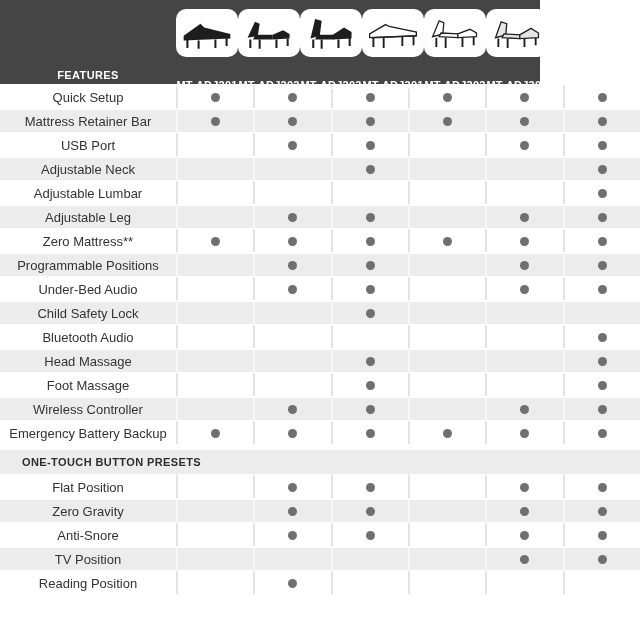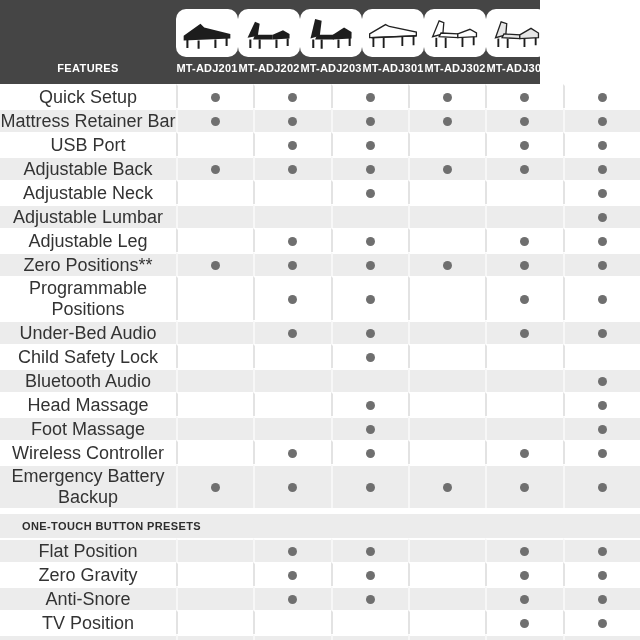--- a/index.html
+++ b/index.html
@@ -21,34 +21,34 @@
   .model-col {
     display: flex; flex-direction: column; align-items: center;
     padding-top: 9px;
   }
   .tile {
     width: 62px; height: 48px; background: #fff; border-radius: 10px;
     display: flex; align-items: center; justify-content: center;
   }
   .tile svg { display: block; }
   .model-label {
-    color: #fff; font-size: 11px; font-weight: bold; margin-top: 5px;
+    color: #fff; font-size: 11px; font-weight: bold; margin-top: 22px;
     letter-spacing: 0.2px;
   }
 
   
   table {
     width: 640px; border-collapse: separate; border-spacing: 0;
     table-layout: fixed;
   }
   td { border-top: 2px solid #fff; height: 24px; vertical-align: middle; }
   tr:nth-child(odd)  td { background: #fff; }
   tr:nth-child(even) td { background: #ececec; }
   td.feature-name {
-    text-align: center; font-size: 18px; color: #333;
+    text-align: center; font-size: 13px; color: #333;
   }
   td.cell { text-align: center; }
   tr:nth-child(odd)  td.cell { border-left: 2px solid #e3e3e3; }
   tr:nth-child(even) td.cell { border-left: 2px solid #f7f7f7; }
   .dot {
     display: inline-block; width: 9px; height: 9px; border-radius: 50%;
     background: #6f6f6f; vertical-align: middle;
   }
   tr.section-row td {
     background: #ececec !important; border-top: 6px solid #fff;
@@ -167,29 +167,20 @@
       <tr>
         <td class="feature-name">USB Port</td>
         <td class="cell"></td>
         <td class="cell"><span class="dot"></span></td>
         <td class="cell"><span class="dot"></span></td>
         <td class="cell"></td>
         <td class="cell"><span class="dot"></span></td>
         <td class="cell"><span class="dot"></span></td>
       </tr>
       <tr>
-        <td class="feature-name">Adjustable Back</td>
-        <td class="cell"><span class="dot"></span></td>
-        <td class="cell"><span class="dot"></span></td>
-        <td class="cell"><span class="dot"></span></td>
-        <td class="cell"><span class="dot"></span></td>
-        <td class="cell"><span class="dot"></span></td>
-        <td class="cell"><span class="dot"></span></td>
-      </tr>
-      <tr>
         <td class="feature-name">Adjustable Neck</td>
         <td class="cell"></td>
         <td class="cell"></td>
         <td class="cell"><span class="dot"></span></td>
         <td class="cell"></td>
         <td class="cell"></td>
         <td class="cell"><span class="dot"></span></td>
       </tr>
       <tr>
         <td class="feature-name">Adjustable Lumbar</td>
@@ -203,21 +194,21 @@
       <tr>
         <td class="feature-name">Adjustable Leg</td>
         <td class="cell"></td>
         <td class="cell"><span class="dot"></span></td>
         <td class="cell"><span class="dot"></span></td>
         <td class="cell"></td>
         <td class="cell"><span class="dot"></span></td>
         <td class="cell"><span class="dot"></span></td>
       </tr>
       <tr>
-        <td class="feature-name">Zero Positions**</td>
+        <td class="feature-name">Zero Mattress**</td>
         <td class="cell"><span class="dot"></span></td>
         <td class="cell"><span class="dot"></span></td>
         <td class="cell"><span class="dot"></span></td>
         <td class="cell"><span class="dot"></span></td>
         <td class="cell"><span class="dot"></span></td>
         <td class="cell"><span class="dot"></span></td>
       </tr>
       <tr>
         <td class="feature-name">Programmable Positions</td>
         <td class="cell"></td>

